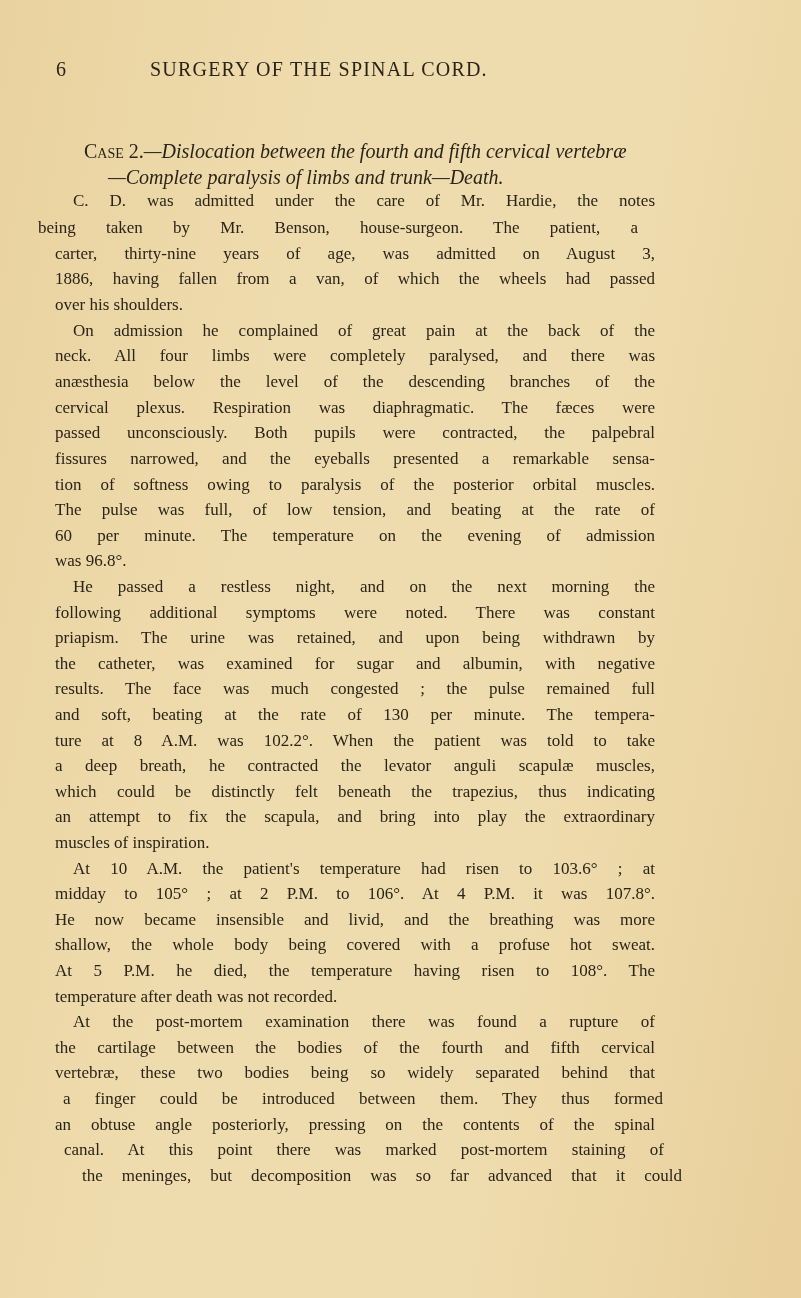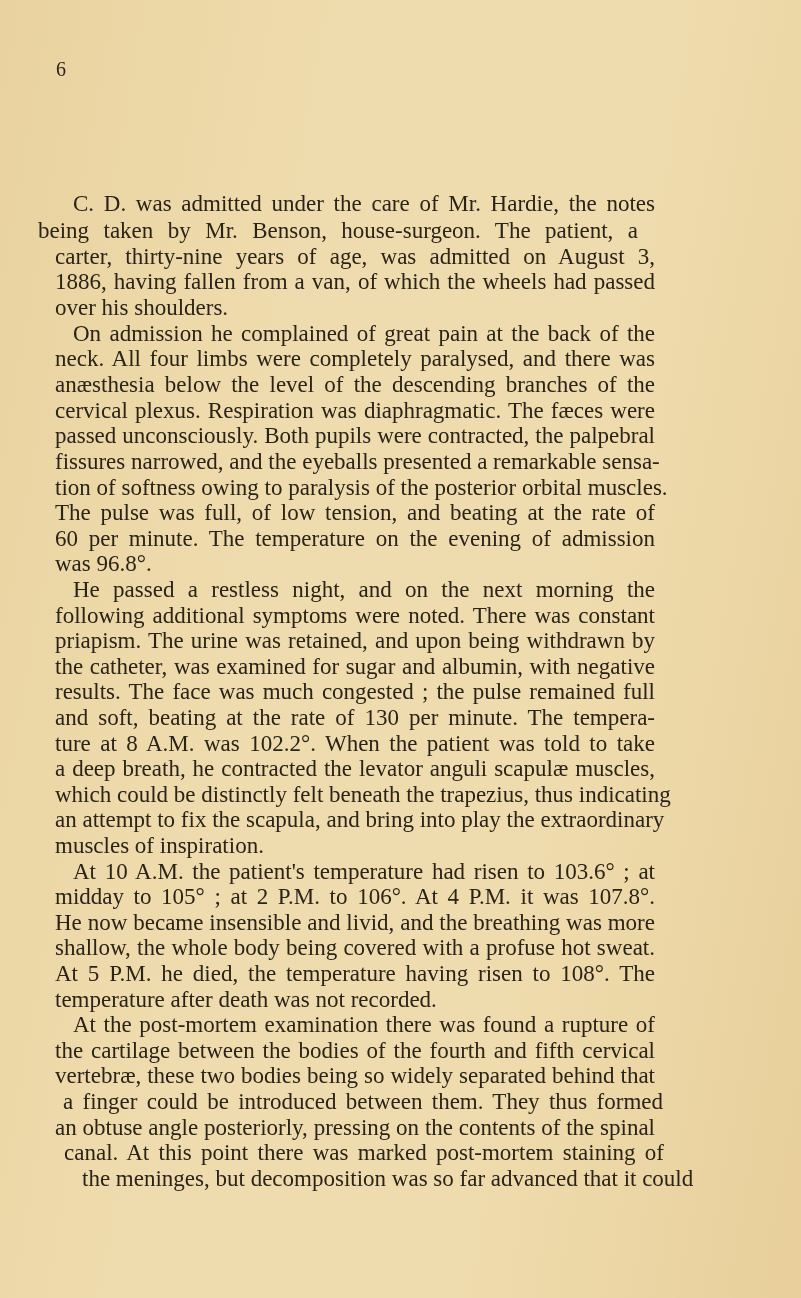--- a/index.html
+++ b/index.html
@@ -23,34 +23,39 @@
   }
   .case-heading {
     position: absolute; left: 84px; top: 138px; width: 620px;
     font-size: 20px; line-height: 26px; text-align: left;
   }
   .case-heading .case-label { font-variant: small-caps; }
   .case-heading .case-title { font-style: italic; }
   .case-heading .line2 { display: block; padding-left: 24px; }
   .line {
     position: absolute; left: 55px; width: 400px;
-    white-space: nowrap; font-size: 23px;
+    white-space: nowrap; font-size: 17px;
     text-align: justify; text-align-last: justify;
   }
   .line.last { text-align-last: left; }
   .line.indent { left: 73px; width: 382px; }
 </style>
 </head>
 <body>
 
 <div class="page">
   <div class="running-head">
     <span class="page-number">6</span>
+    <span class="running-title">SURGERY OF THE SPINAL CORD.</span>
   </div>
 
+  <div class="case-heading">
+    <span class="case-label">Case 2.</span><span class="case-title">—Dislocation between the fourth and fifth cervical vertebræ</span>
+    <span class="case-title line2">—Complete paralysis of limbs and trunk—Death.</span>
+  </div>
 
   <div id="body-lines">
       <div class="line indent" style="top: 191px; width: 582px; left: 73px;">C. D. was admitted under the care of Mr. Hardie, the notes</div>
       <div class="line" style="top: 218px; width: 600px; left: 38px;">being taken by Mr. Benson, house-surgeon.  The patient, a</div>
       <div class="line" style="top: 244px; width: 600px; left: 55px;">carter, thirty-nine years of age, was admitted on August 3,</div>
       <div class="line" style="top: 269px; width: 600px; left: 55px;">1886, having fallen from a van, of which the wheels had passed</div>
       <div class="line last" style="top: 295px; width: 600px; left: 55px;">over his shoulders.</div>
       <div class="line indent" style="top: 321px; width: 582px; left: 73px;">On admission he complained of great pain at the back of the</div>
       <div class="line" style="top: 346px; width: 600px; left: 55px;">neck.  All four limbs were completely paralysed, and there was</div>
       <div class="line" style="top: 372px; width: 600px; left: 55px;">anæsthesia below the level of the descending branches of the</div>

